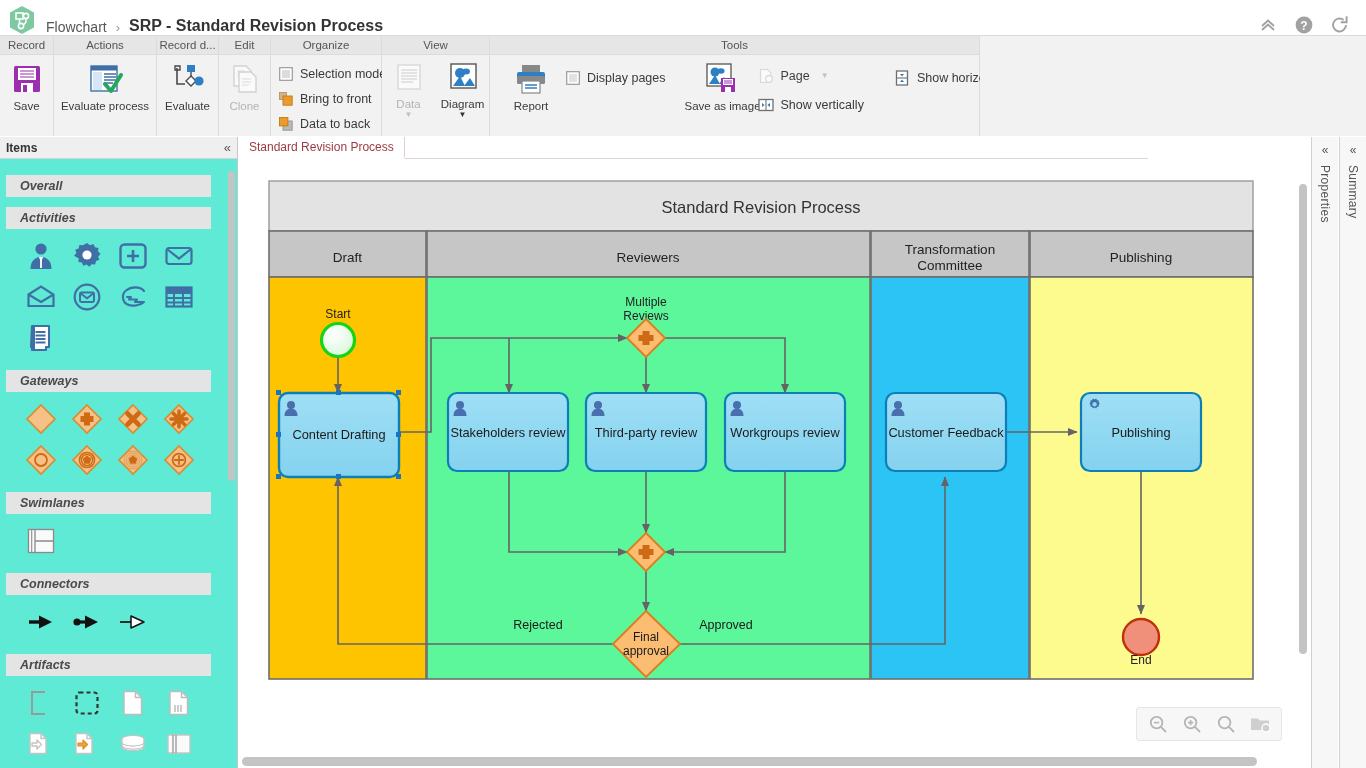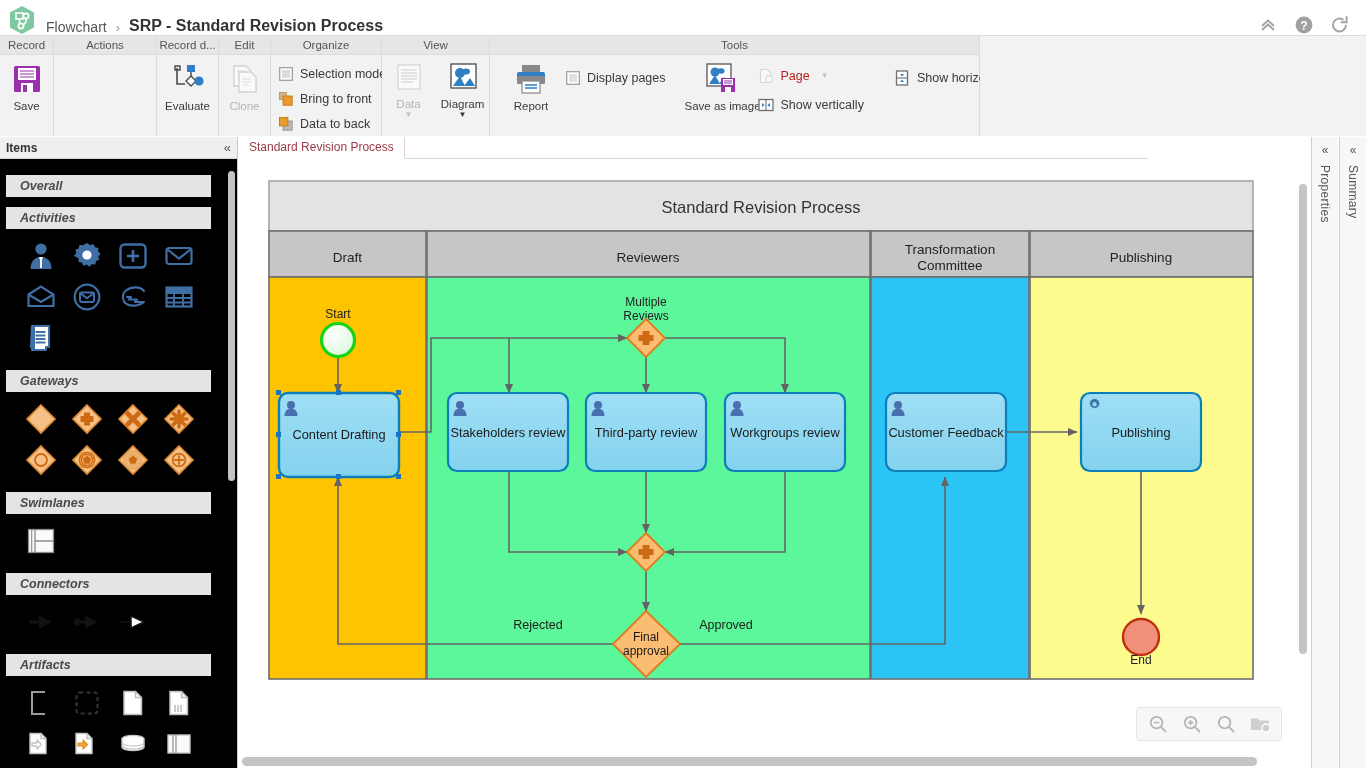--- a/index.html
+++ b/index.html
@@ -46,26 +46,26 @@
     min-width: 54px; padding: 2px 7px; cursor: pointer;
   }
   .bigbtn .lbl { margin-top: 4px; font-size: 11.5px; color: #3a3a3a; white-space: nowrap; }
   .bigbtn.disabled .lbl { color: #b4b4b4; }
   .bigbtn.disabled { cursor: default; }
   .caret { font-size: 8px; color: #333; line-height: 6px; margin-top: 2px; }
   .caret.dim { color: #c0c0c0; }
   .smallcol { display: flex; flex-direction: column; justify-content: center; padding: 4px 8px 0 8px; gap: 5px; }
   .smallbtn { display: flex; align-items: center; gap: 7px; cursor: pointer; height: 20px; }
   .smallbtn .lbl { font-size: 12.5px; color: #3a3a3a; white-space: nowrap; }
-  .smallbtn.disabled .lbl { color: #b91c1c; }
+  .smallbtn.disabled .lbl { color: #404040; }
 
   
   .items-panel {
     position: absolute; left: 0; top: 137px; width: 238px; height: 631px;
-    background: #000000; border-right: 1px solid #c8c8c8;
+    background: #5eead4; border-right: 1px solid #c8c8c8;
   }
   .items-hdr {
     height: 22px; background: #efefef; border-bottom: 1px solid #d4d4d4;
     display: flex; align-items: center; padding: 0 6px;
   }
   .items-hdr .t { font-size: 12px; font-weight: bold; color: #333; }
   .collapse-ico { margin-left: auto; color: #555; font-size: 13px; cursor: pointer; line-height: 1; }
   .items-scroll { position: relative; height: 609px; overflow: hidden; padding: 6px 6px; }
   .sec-hdr {
     margin-top: 10px; height: 22px; background: #e4e4e4;
@@ -193,20 +193,34 @@
               <rect x="13" y="23" width="4" height="7" fill="#9b2fae"></rect>
             </svg>
           </span>
           <span class="lbl">Save</span>
         </div>
       </div>
     </div>
 
     <div class="grp" style="width:103px;">
       <div class="grp-hdr">Actions</div>
+      <div class="grp-body" style="justify-content:center;">
+        <div class="bigbtn">
+          <span>
+            <svg width="36" height="34" viewBox="0 0 36 34">
+              <rect x="4" y="4" width="26" height="25" fill="#fff" stroke="#3f6fa5" stroke-width="1.4"></rect>
+              <rect x="4" y="4" width="26" height="4.5" fill="#3f6fa5"></rect>
+              <rect x="6" y="10" width="9" height="18" fill="#d6e6f5"></rect>
+              <path d="M17 12 h12 M17 15 h12 M17 18 h12 M17 21 h9" stroke="#3f6fa5" stroke-width="1.3"></path>
+              <path d="M18 22 L24 29 L34 13" fill="none" stroke="#25a85c" stroke-width="4" stroke-linecap="round" stroke-linejoin="round"></path>
+            </svg>
+          </span>
+          <span class="lbl">Evaluate process</span>
+        </div>
+      </div>
     </div>
 
     <div class="grp" style="width:62px;">
       <div class="grp-hdr">Record d...</div>
       <div class="grp-body" style="justify-content:center;">
         <div class="bigbtn">
           <span>
             <svg width="34" height="34" viewBox="0 0 34 34">
               <path d="M7 6 L7 22 L15 22" fill="none" stroke="#4a4a4a" stroke-width="1.6"></path>
               <path d="M5 4 h5 v4 h-5z" fill="none" stroke="#4a4a4a" stroke-width="1.4"></path>

